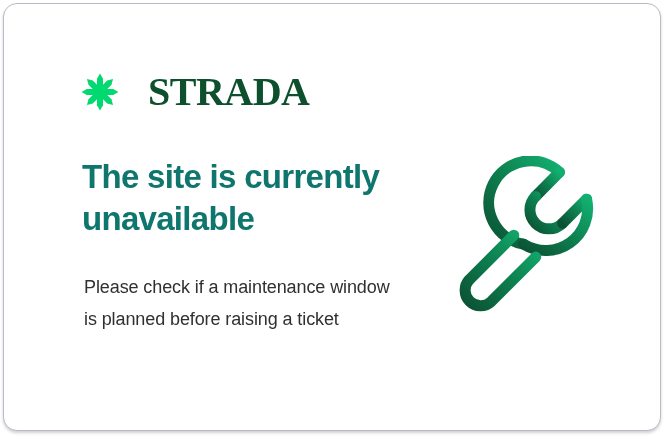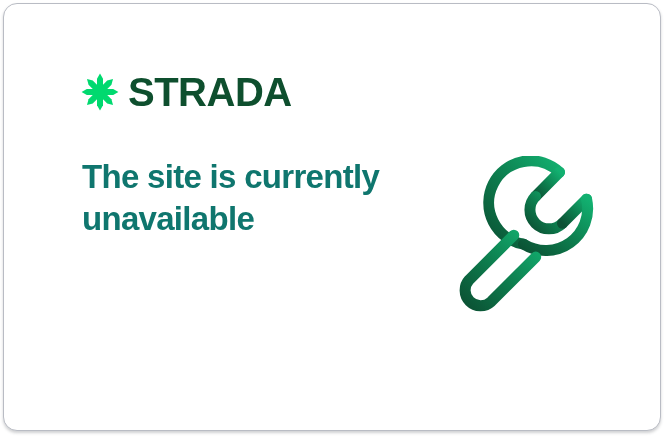--- a/index.html
+++ b/index.html
@@ -29,21 +29,22 @@
     overflow: hidden;
   }
 
   
   .brand {
     position: absolute;
     left: 76px;
     top: 68px;
     display: flex;
     align-items: center;
-    gap: 8px;
+    gap: 28px;
+    font-family: Liberation Serif, serif;
   }
   .brand-mark {
     width: 40px;
     height: 40px;
     display: block;
     flex: 0 0 auto;
   }
   .brand-word {
     font-size: 40px;
     font-weight: bold;
@@ -119,20 +120,21 @@
         <use href="#spoke" transform="rotate(270 50 50)"></use>
         <use href="#spoke" transform="rotate(315 50 50)"></use>
         <circle cx="50" cy="50" r="11" fill="#00d96f"></circle>
       </svg>
     </span>
     <span class="brand-word">STRADA</span>
   </div>
 
   <h1 class="headline">The site is currently unavailable</h1>
 
+  <p class="body-copy">Please check if a maintenance window is planned before raising a ticket</p>
 
   <div class="wrench">
     <svg viewBox="0 0 160 162" aria-hidden="true">
       <defs>
         <linearGradient id="wrenchGrad" x1="0" y1="1" x2="1" y2="0">
           <stop offset="0%" stop-color="#0b5234"></stop>
           <stop offset="45%" stop-color="#0d7a4c"></stop>
           <stop offset="100%" stop-color="#12b070"></stop>
         </linearGradient>
       </defs>

